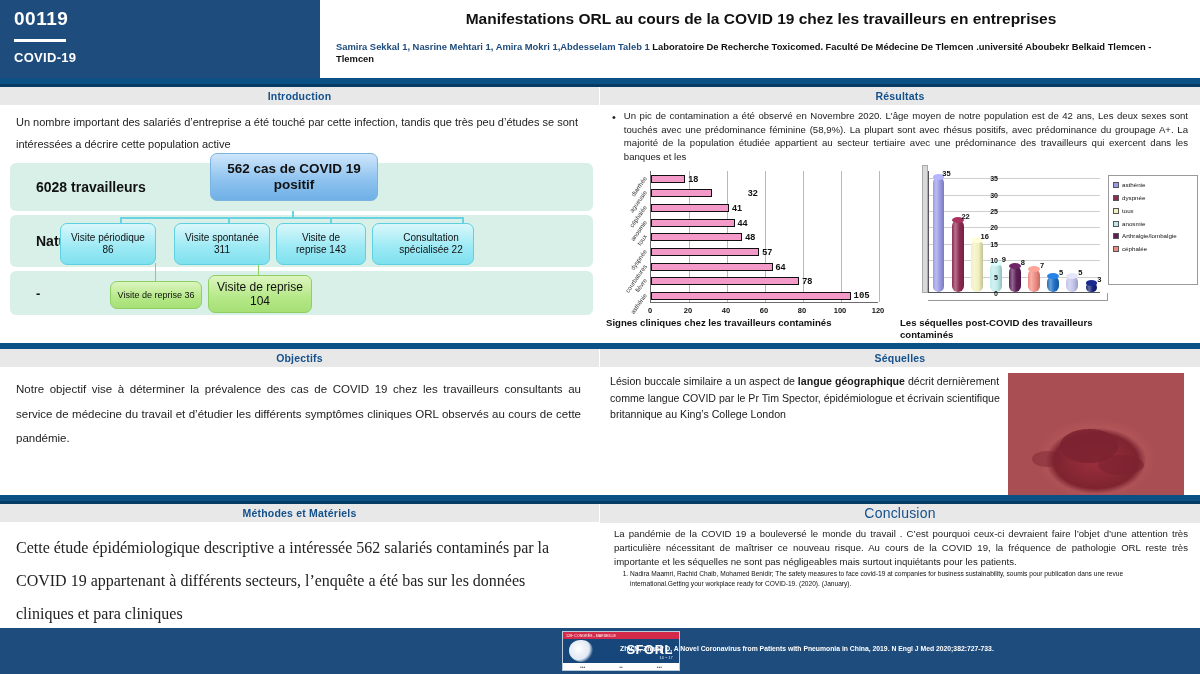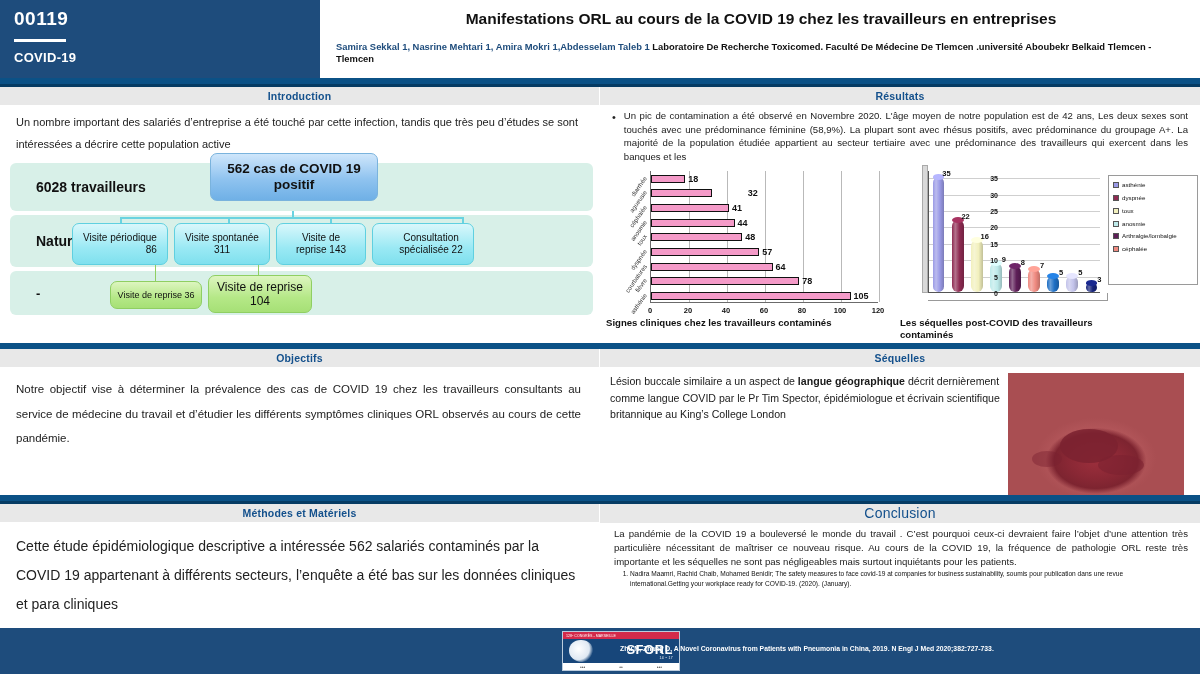--- a/index.html
+++ b/index.html
@@ -263,21 +263,21 @@
         <div class="conn" style="left:218px; top:54px; width:1.6px; height:7px;"></div>
         <div class="conn" style="left:320px; top:54px; width:1.6px; height:7px;"></div>
         <div class="conn" style="left:452px; top:54px; width:1.6px; height:7px;"></div>
         <div class="conn g" style="left:145px; top:100px; width:1.4px; height:22px;"></div>
         <div class="conn g" style="left:248px; top:100px; width:1.4px; height:18px;"></div>
 
         <div class="node blue" style="left:200px; top:-10px; width:168px; height:48px;">
           <span>562 cas de COVID 19 positif</span>
         </div>
 
-        <div class="node cyan" style="left:62px; top:60px; width:96px; height:42px;text-align:right;">
+        <div class="node cyan" style="left:50px; top:60px; width:96px; height:42px;">
           <span><span>Visite périodique</span><br><span>86</span></span>
         </div>
         <div class="node cyan" style="left:164px; top:60px; width:96px; height:42px;">
           <span><span>Visite spontanée</span><br><span>311</span></span>
         </div>
         <div class="node cyan" style="left:266px; top:60px; width:90px; height:42px;">
           <span><span>Visite de</span><br><span>reprise 143</span></span>
         </div>
         <div class="node cyan" style="left:362px; top:60px; width:102px; height:42px;padding-left:16px;">
           <span><span>Consultation</span><br><span>spécialisée 22</span></span>
@@ -320,21 +320,21 @@
                 <div class="bar" style="left: 0px; top: 18px; width: 60.8px;"></div>
                 <div class="bar" style="left: 0px; top: 3.33333px; width: 34.2px;"></div>
               </div>
           <div class="xlab" style="left: 44px;">0</div>
               <div class="xlab" style="left: 82px;">20</div>
               <div class="xlab" style="left: 120px;">40</div>
               <div class="xlab" style="left: 158px;">60</div>
               <div class="xlab" style="left: 196px;">80</div>
               <div class="xlab" style="left: 234px; text-align: center;">100</div>
               <div class="xlab" style="left: 272px;">120</div>
-              <div class="bval" style="left: 247.5px; top: 130.667px;">105</div>
+              <div class="bval" style="left: 247.5px; top: 130.667px; font-family: Liberation Mono, monospace;">105</div>
               <div class="ylab" style="left: 0px; top: 123.667px; width: 42px;">asthénie</div>
               <div class="bval" style="left: 196.2px; top: 116px;">78</div>
               <div class="ylab" style="left: 0px; top: 109px; width: 42px;">fièvre</div>
               <div class="bval" style="left: 169.6px; top: 101.333px;">64</div>
               <div class="ylab" style="left: 0px; top: 94.3333px; width: 42px;">courbatures</div>
               <div class="bval" style="left: 156.3px; top: 86.6667px;">57</div>
               <div class="ylab" style="left: 0px; top: 79.6667px; width: 42px;">dyspnée</div>
               <div class="bval" style="left: 139.2px; top: 72px;">48</div>
               <div class="ylab" style="left: 0px; top: 65px; width: 42px;">toux</div>
               <div class="bval" style="left: 131.6px; top: 57.3333px;">44</div>
@@ -466,21 +466,21 @@
     </div>
   </div>
 
   <div class="hbar"></div>
   <div class="hbar-dark"></div>
 
   <div class="row">
     <div class="col left">
       <div class="sec-head">Méthodes et Matériels</div>
       <div class="sec-body" style="padding:10px 18px 0 16px;">
-        <div class="para" style="font-size:14px; line-height:2.05;">Cette étude épidémiologique descriptive a intéressée 562 salariés contaminés par la COVID 19 appartenant à différents secteurs, l’enquête a été bas sur les données cliniques et para cliniques</div>
+        <div class="para" style="font-size:16px; line-height:2.05;font-family:Liberation Serif, serif;">Cette étude épidémiologique descriptive a intéressée 562 salariés contaminés par la COVID 19 appartenant à différents secteurs, l’enquête a été bas sur les données cliniques et para cliniques</div>
       </div>
     </div>
 
     <div class="col">
       <div class="sec-head big">Conclusion</div>
       <div class="sec-body" style="padding:4px 12px 0 14px;">
         <div class="para tight" style="font-size:9.6px; text-align:justify;">La pandémie de la COVID 19 a bouleversé le monde du travail . C’est pourquoi ceux-ci devraient faire l’objet d’une attention très particulière nécessitant de maîtriser ce nouveau risque. Au cours de la COVID 19, la fréquence de pathologie ORL reste très importante et les séquelles ne sont pas négligeables mais surtout inquiétants pour les patients.</div>
         <ol class="ref-list" id="ref-list">
             <li>Nadira Maamri, Rachid Chaib, Mohamed Benidir; The safety measures to face covid-19 at companies for business sustainability, soumis pour publication dans une revue international.Getting your workplace ready for COVID-19. (2020). (January).</li>
           </ol>

